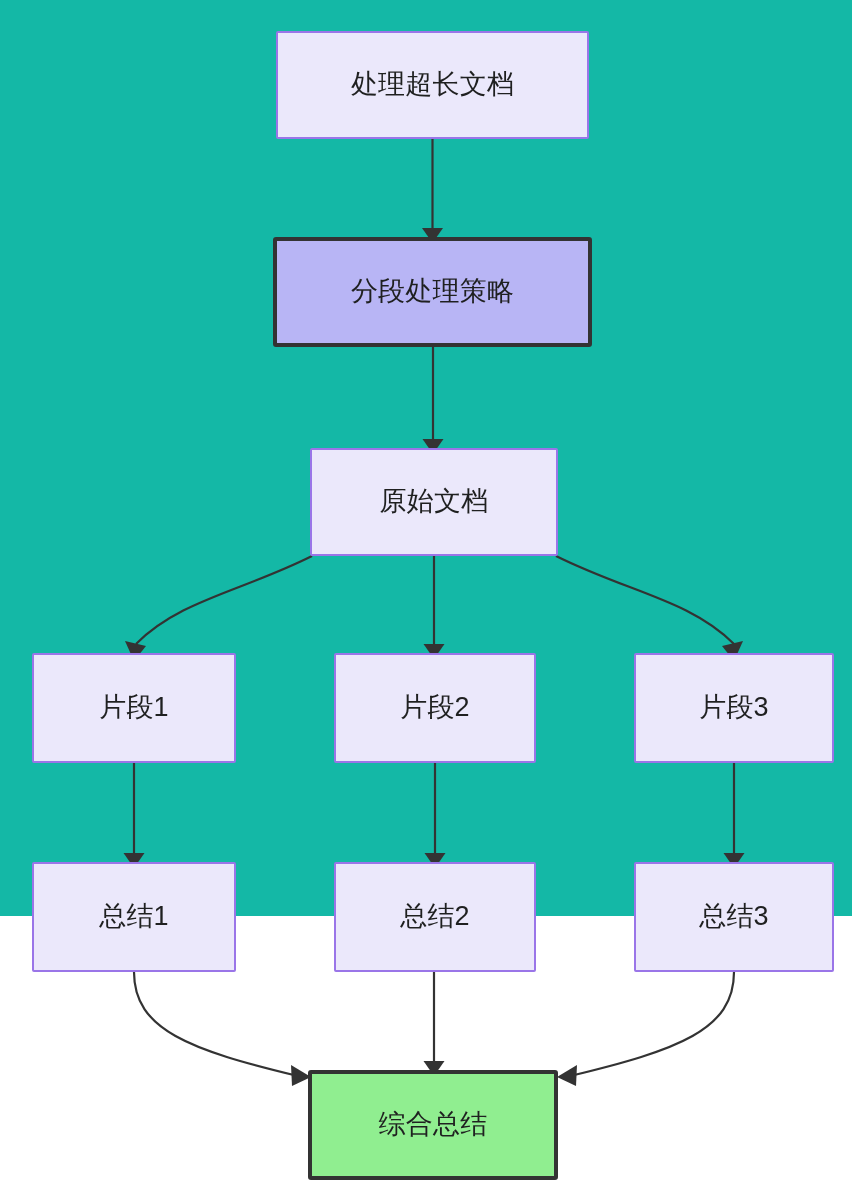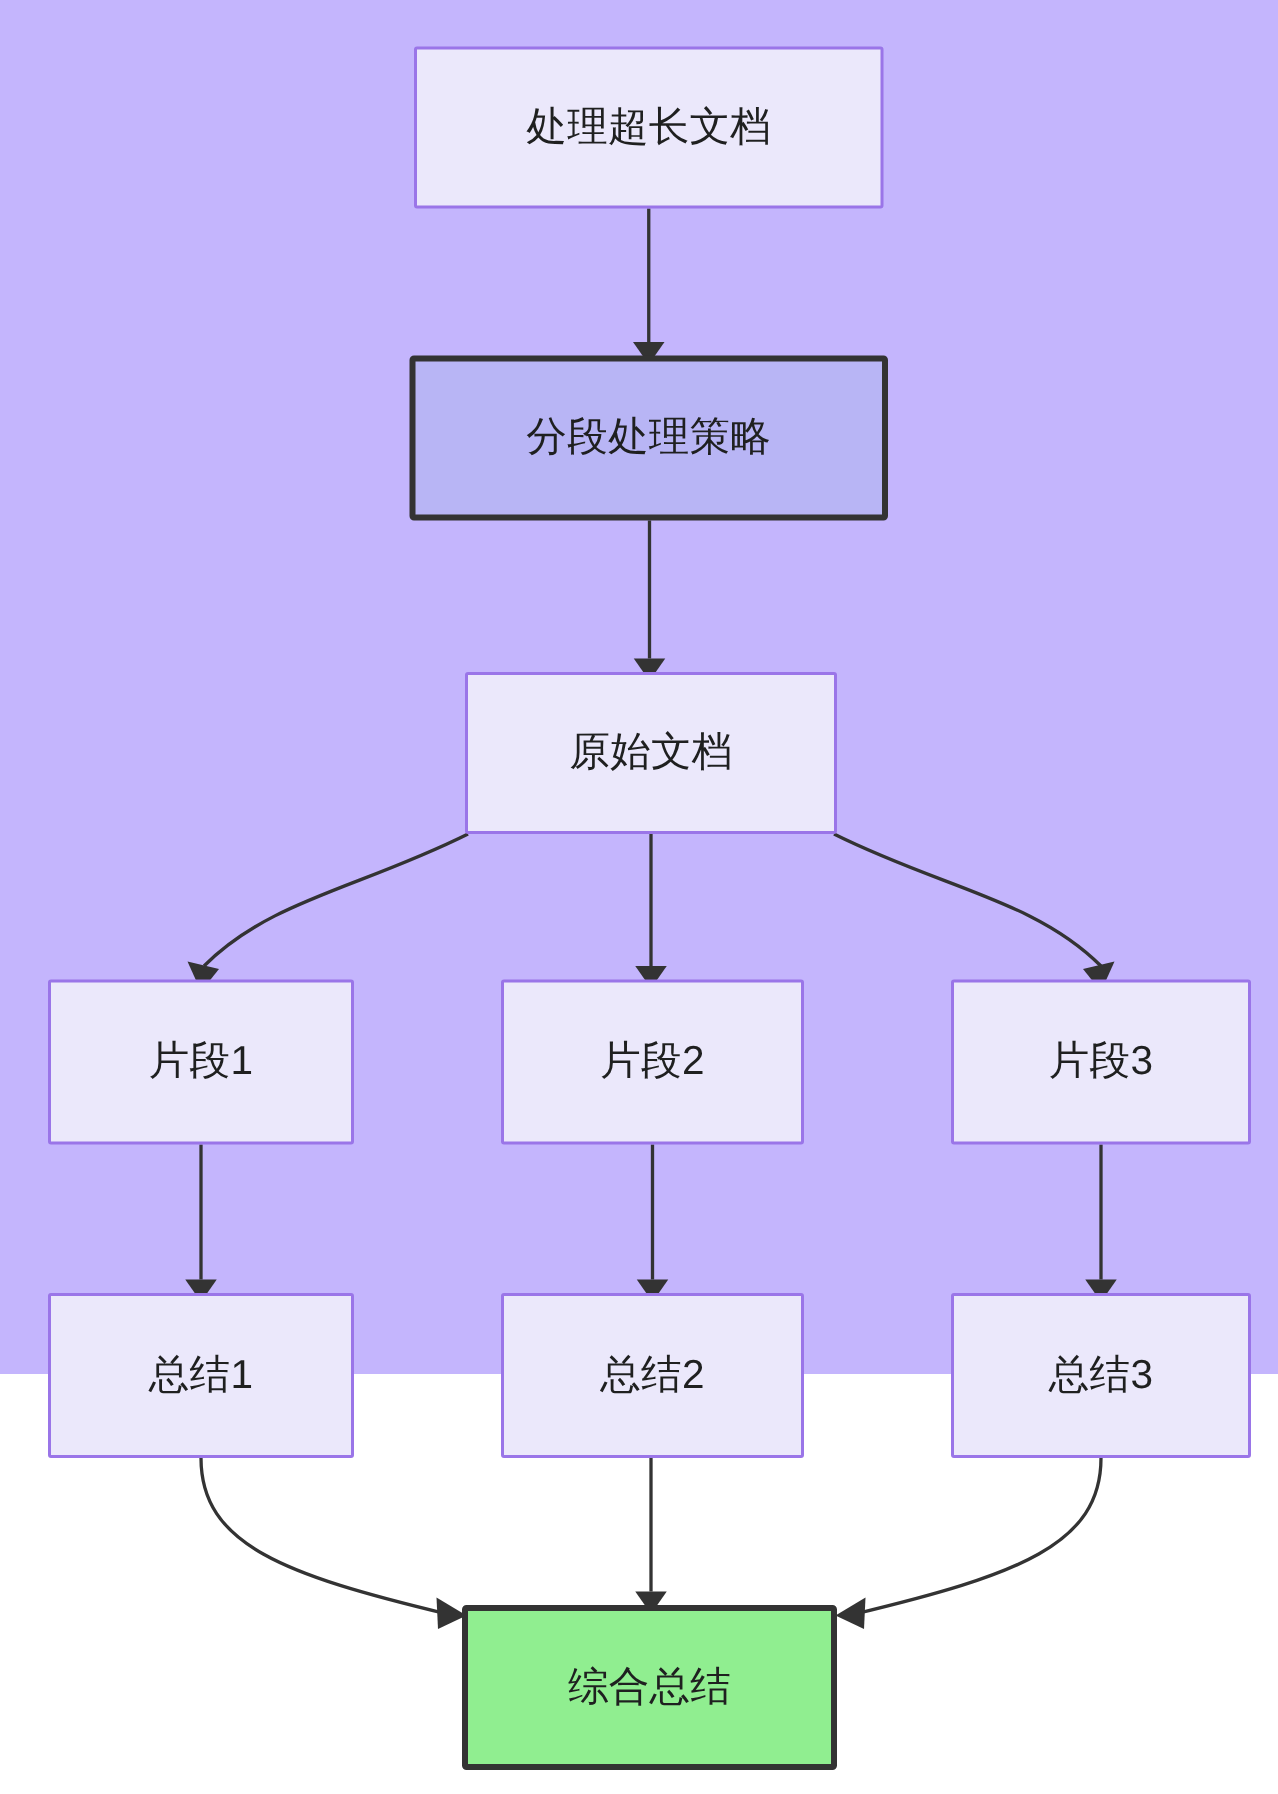--- a/index.html
+++ b/index.html
@@ -10,21 +10,21 @@
   body {
     width: 852px;
     height: 1196px;
     font-family: "Liberation Sans", "DejaVu Sans", sans-serif;
     overflow: hidden;
   }
   #flowchart-root {
     position: relative;
     width: 852px;
     height: 916px;
-    background: #c4b5fd;
+    background: #14b8a6;
   }
   svg.flow-canvas {
     position: absolute;
     top: 0; left: 0;
     width: 852px;
     height: 1196px;
   }
   .node-label {
     font-family: "Liberation Sans", "DejaVu Sans", sans-serif;
     font-size: 27px;

